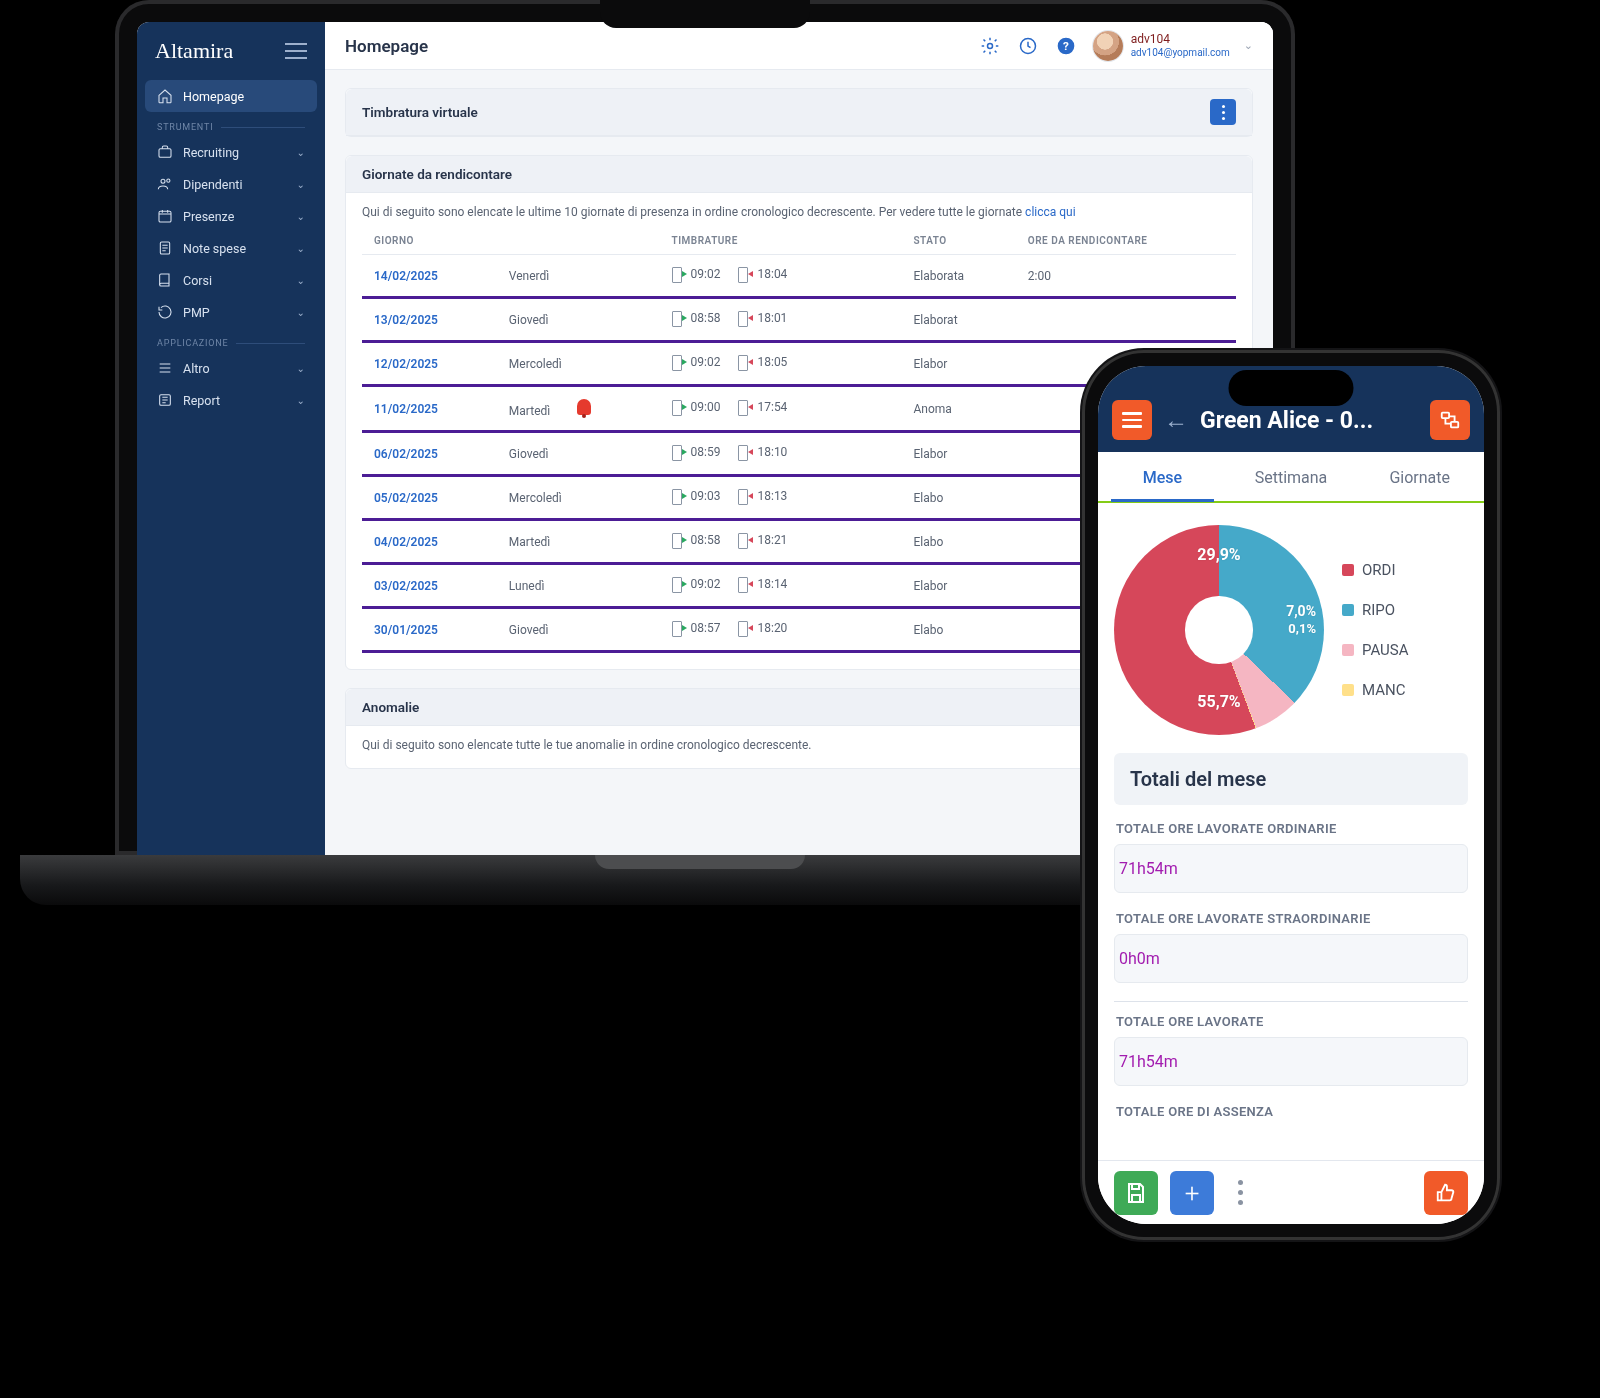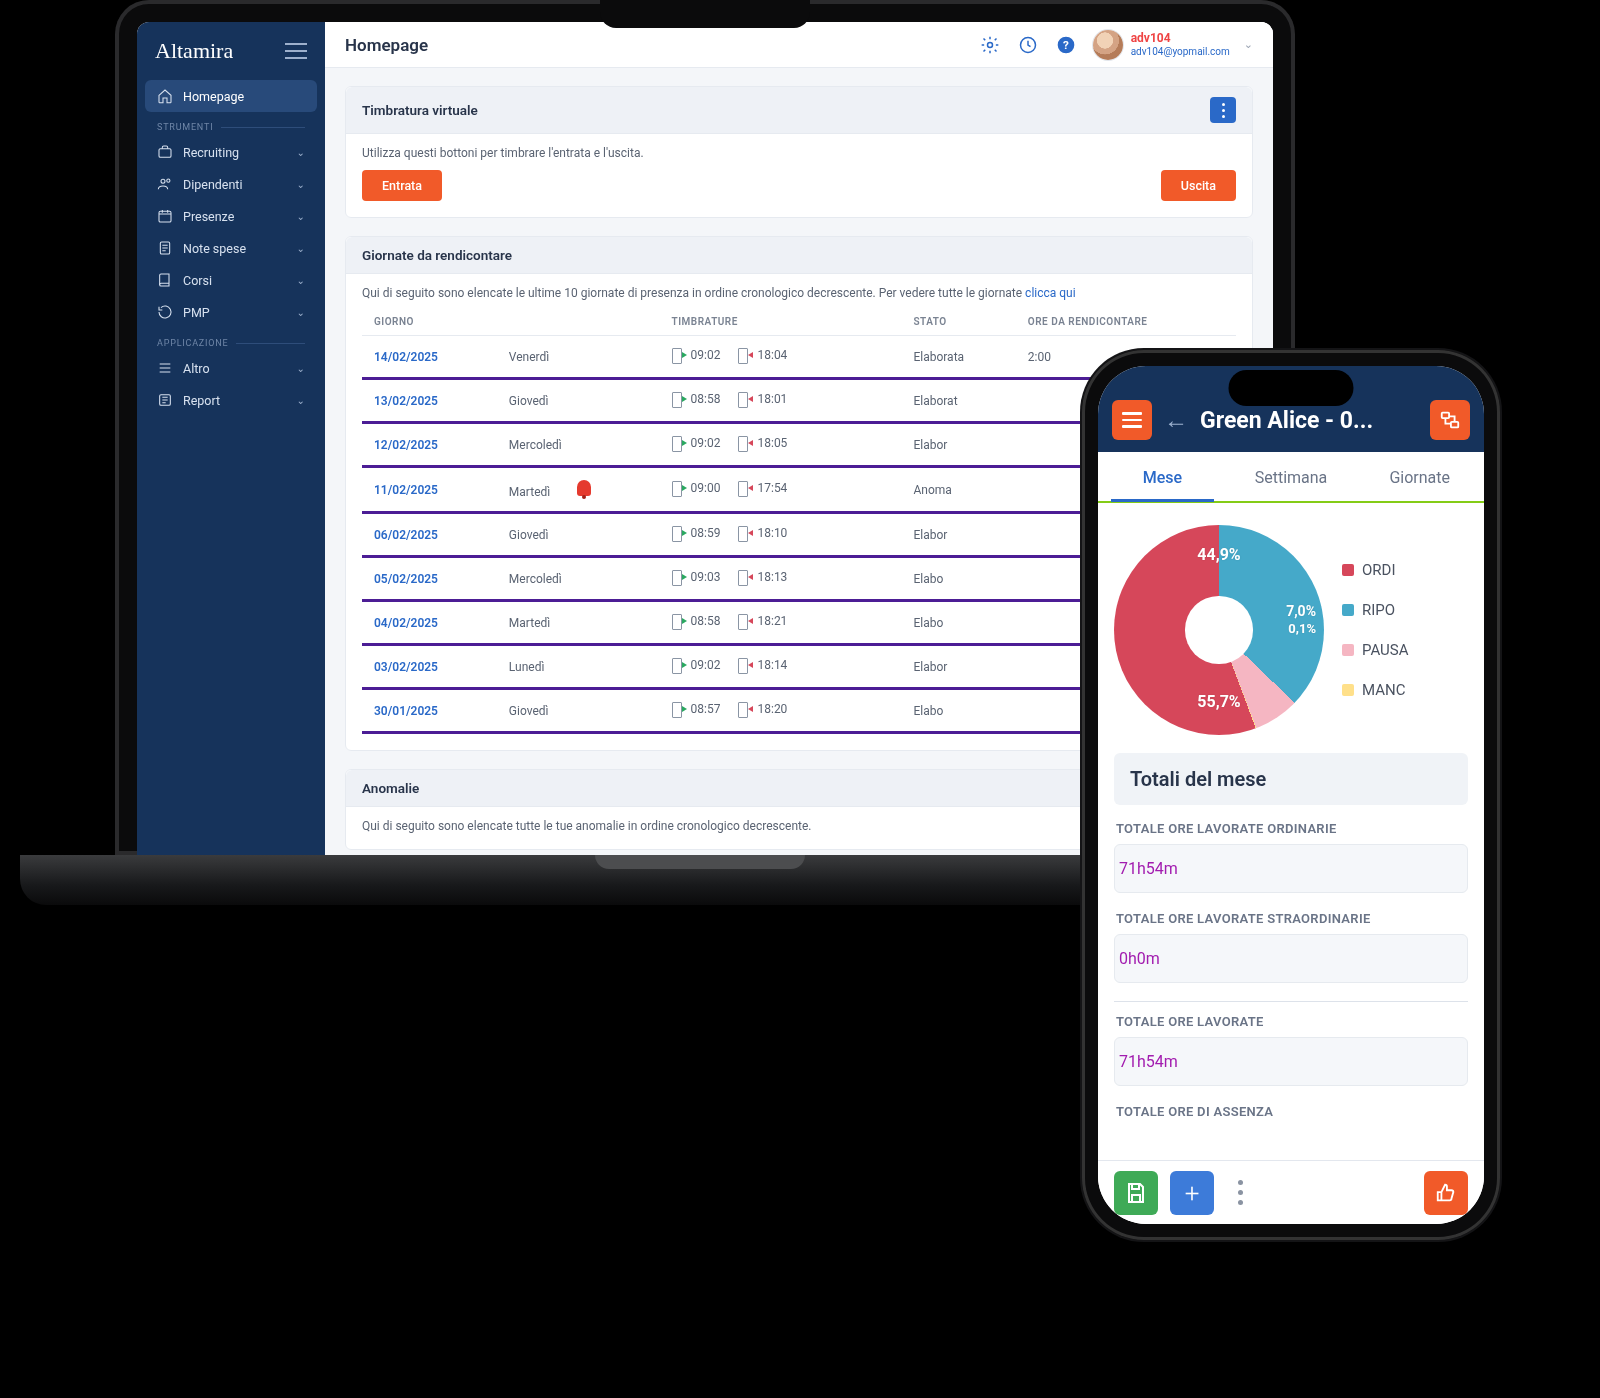--- a/index.html
+++ b/index.html
@@ -32,21 +32,21 @@
   .main { flex:1; background:#f4f6f9; display:flex; flex-direction:column; overflow:hidden; }
   .topbar { height:48px; background:#fff; border-bottom:1px solid #e6eaf0; display:flex; align-items:center; padding:0 20px; }
   .page-title { font-size:17px; font-weight:600; color:#28344a; }
   .topbar-right { margin-left:auto; display:flex; align-items:center; gap:16px; }
   .top-icon { width:22px; height:22px; display:flex; align-items:center; justify-content:center; cursor:pointer; }
   .top-icon svg { width:20px; height:20px; stroke:#2a69c8; fill:none; stroke-width:1.8; }
   .help-icon svg circle { fill:#2a69c8; }
   .avatar { width:30px; height:30px; border-radius:50%; background:radial-gradient(circle at 40% 35%, #f1d2b6 0 30%, #d4a384 31% 52%, #b57c59 53% 100%); box-shadow:0 0 0 1px #e2e6ec; }
   .user-block { display:flex; align-items:center; gap:8px; cursor:pointer; }
   .user-text { display:flex; flex-direction:column; line-height:1.15; }
-  .user-text .un { font-size:12px; font-weight:700; color:#ef4444; }
+  .user-text .un { font-size:12px; font-weight:400; color:#7f1d1d; }
   .user-text .ue { font-size:10px; color:#2a69c8; }
   .chev { font-size:11px; color:#9aa3b2; margin-left:6px; }
 
   .content { padding:18px 20px; overflow:auto; }
   .panel { background:#fff; border:1px solid #e6eaf0; border-radius:6px; margin-bottom:18px; }
   .panel-head { background:#eef1f6; padding:10px 16px; font-size:13.5px; font-weight:600; color:#28344a; border-bottom:1px solid #e6eaf0; display:flex; align-items:center; border-radius:6px 6px 0 0; }
   .kebab { margin-left:auto; width:26px; height:26px; background:#2a69c8; border-radius:4px; display:flex; flex-direction:column; align-items:center; justify-content:center; gap:3px; cursor:pointer; }
   .kebab span { width:3px; height:3px; background:#fff; border-radius:50%; }
   .panel-body { padding:12px 16px 16px; font-size:12px; color:#5a6372; }
   .btn-row { display:flex; justify-content:space-between; margin-top:10px; }
@@ -259,27 +259,20 @@
           <div class="content">
 
             <div class="panel">
               <div class="panel-head">
                 <span>Timbratura virtuale</span>
                 <div class="kebab">
                     <span></span>
                     <span></span>
                     <span></span>
                   </div>
-              </div>
-              <div class="panel-body">
-                <div>Utilizza questi bottoni per timbrare l'entrata e l'uscita.</div>
-                <div class="btn-row">
-                  <button class="btn-orange">Entrata</button>
-                  <button class="btn-orange">Uscita</button>
-                </div>
               </div>
             </div>
 
             <div class="panel">
               <div class="panel-head">
                 <span>Giornate da rendicontare</span>
               </div>
               <div class="panel-body">
                 <div class="hint">
                   <span>Qui di seguito sono elencate le ultime 10 giornate di presenza in ordine cronologico decrescente. Per vedere tutte le giornate </span><a>clicca qui</a>
@@ -406,21 +399,21 @@
     <div class="tabs">
       <div class="tab active">Mese</div>
       <div class="tab">Settimana</div>
       <div class="tab">Giornate</div>
     </div>
 
     <div class="mobile-body">
       <div class="donut-wrap">
         <div class="donut-box">
           <div class="donut"></div>
-          <div class="donut-label dl1">44,9%</div>
+          <div class="donut-label dl1">29,9%</div>
           <div class="donut-label dl2">55,7%</div>
           <div class="donut-label dl3">7,0%</div>
           <div class="donut-label dl4">0,1%</div>
         </div>
         <div class="legend" id="legend">
             <div class="legend-item">
               <i style="background:#d6475a"></i>
               <span>ORDI</span>
             </div>
             <div class="legend-item">

